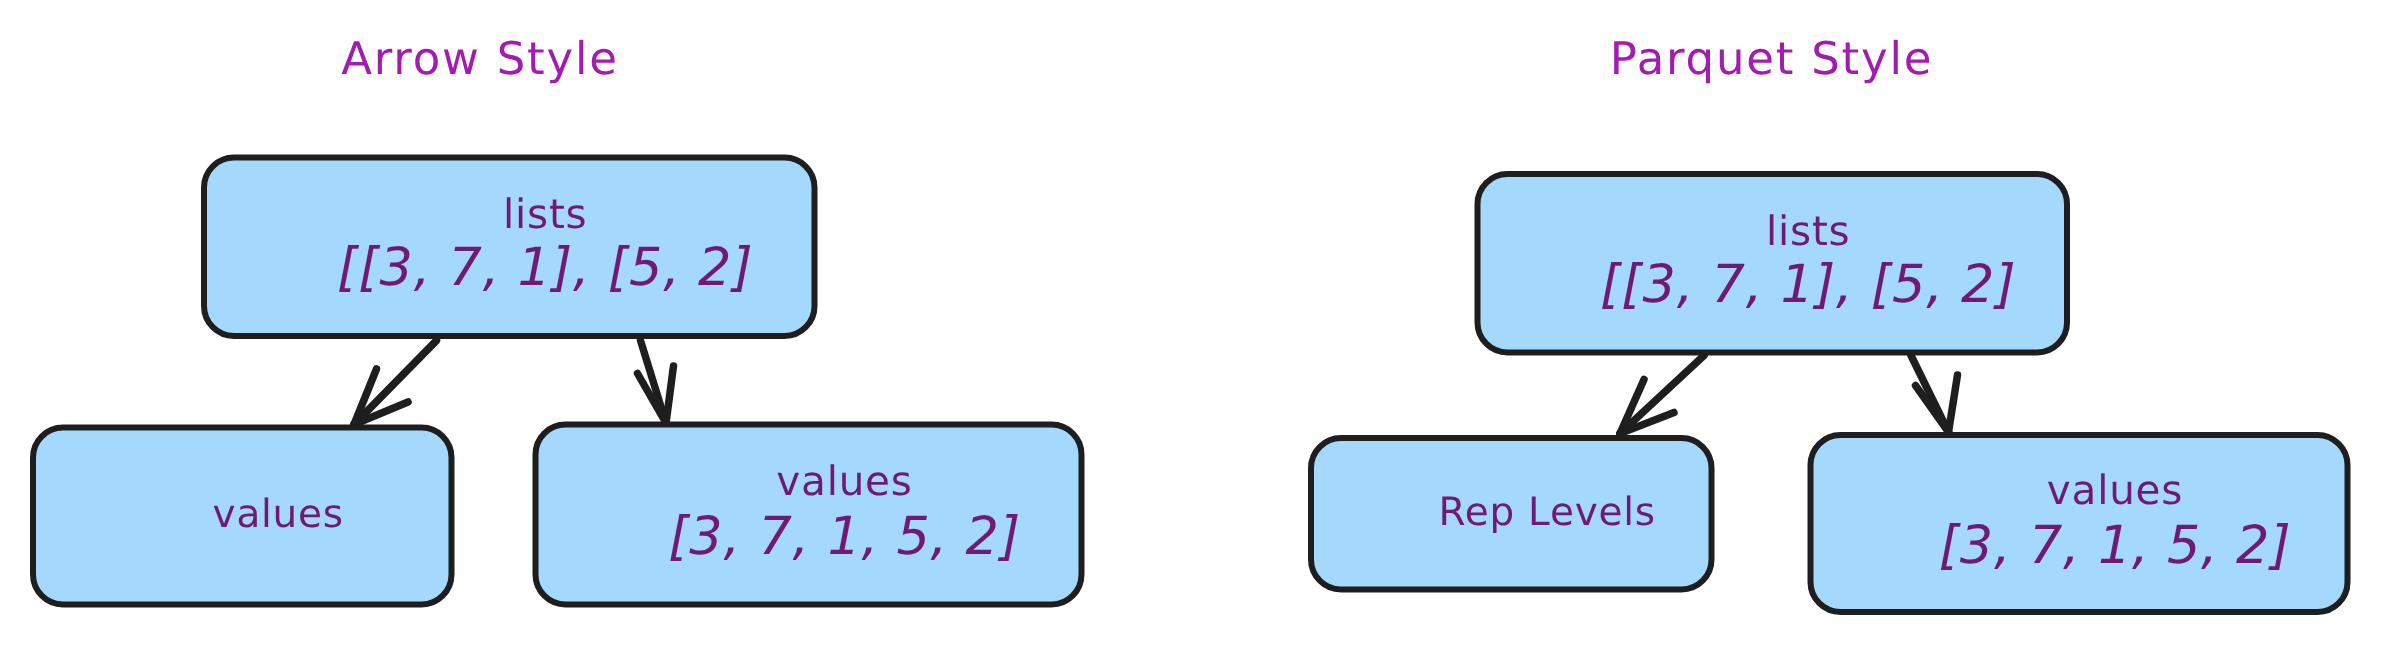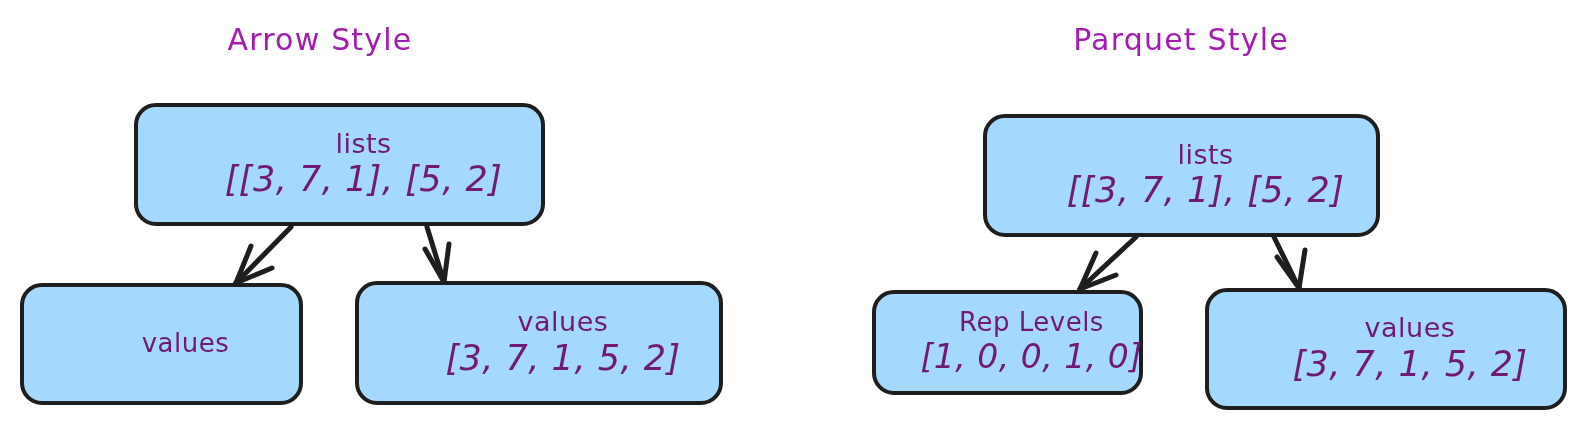--- a/index.html
+++ b/index.html
@@ -107,21 +107,20 @@
 
     <div class="panel-title" style="left:235px;top:22px;width:300px;">Parquet Style</div>
 
     <div class="node" style="left:187px;top:114px;width:397px;height:123px;">
       <div class="n-title">lists</div>
       <div class="n-value">[[3, 7, 1], [5, 2]</div>
     </div>
 
     <div class="node compact" style="left:76px;top:290px;width:271px;height:105px;">
       <div class="n-title">Rep Levels</div>
-      <div class="n-value">[1, 0, 0, 1, 0]</div>
     </div>
 
     <div class="node" style="left:409px;top:288px;width:362px;height:122px;">
       <div class="n-title">values</div>
       <div class="n-value">[3, 7, 1, 5, 2]</div>
     </div>
   </div>
 
 </div>
 

